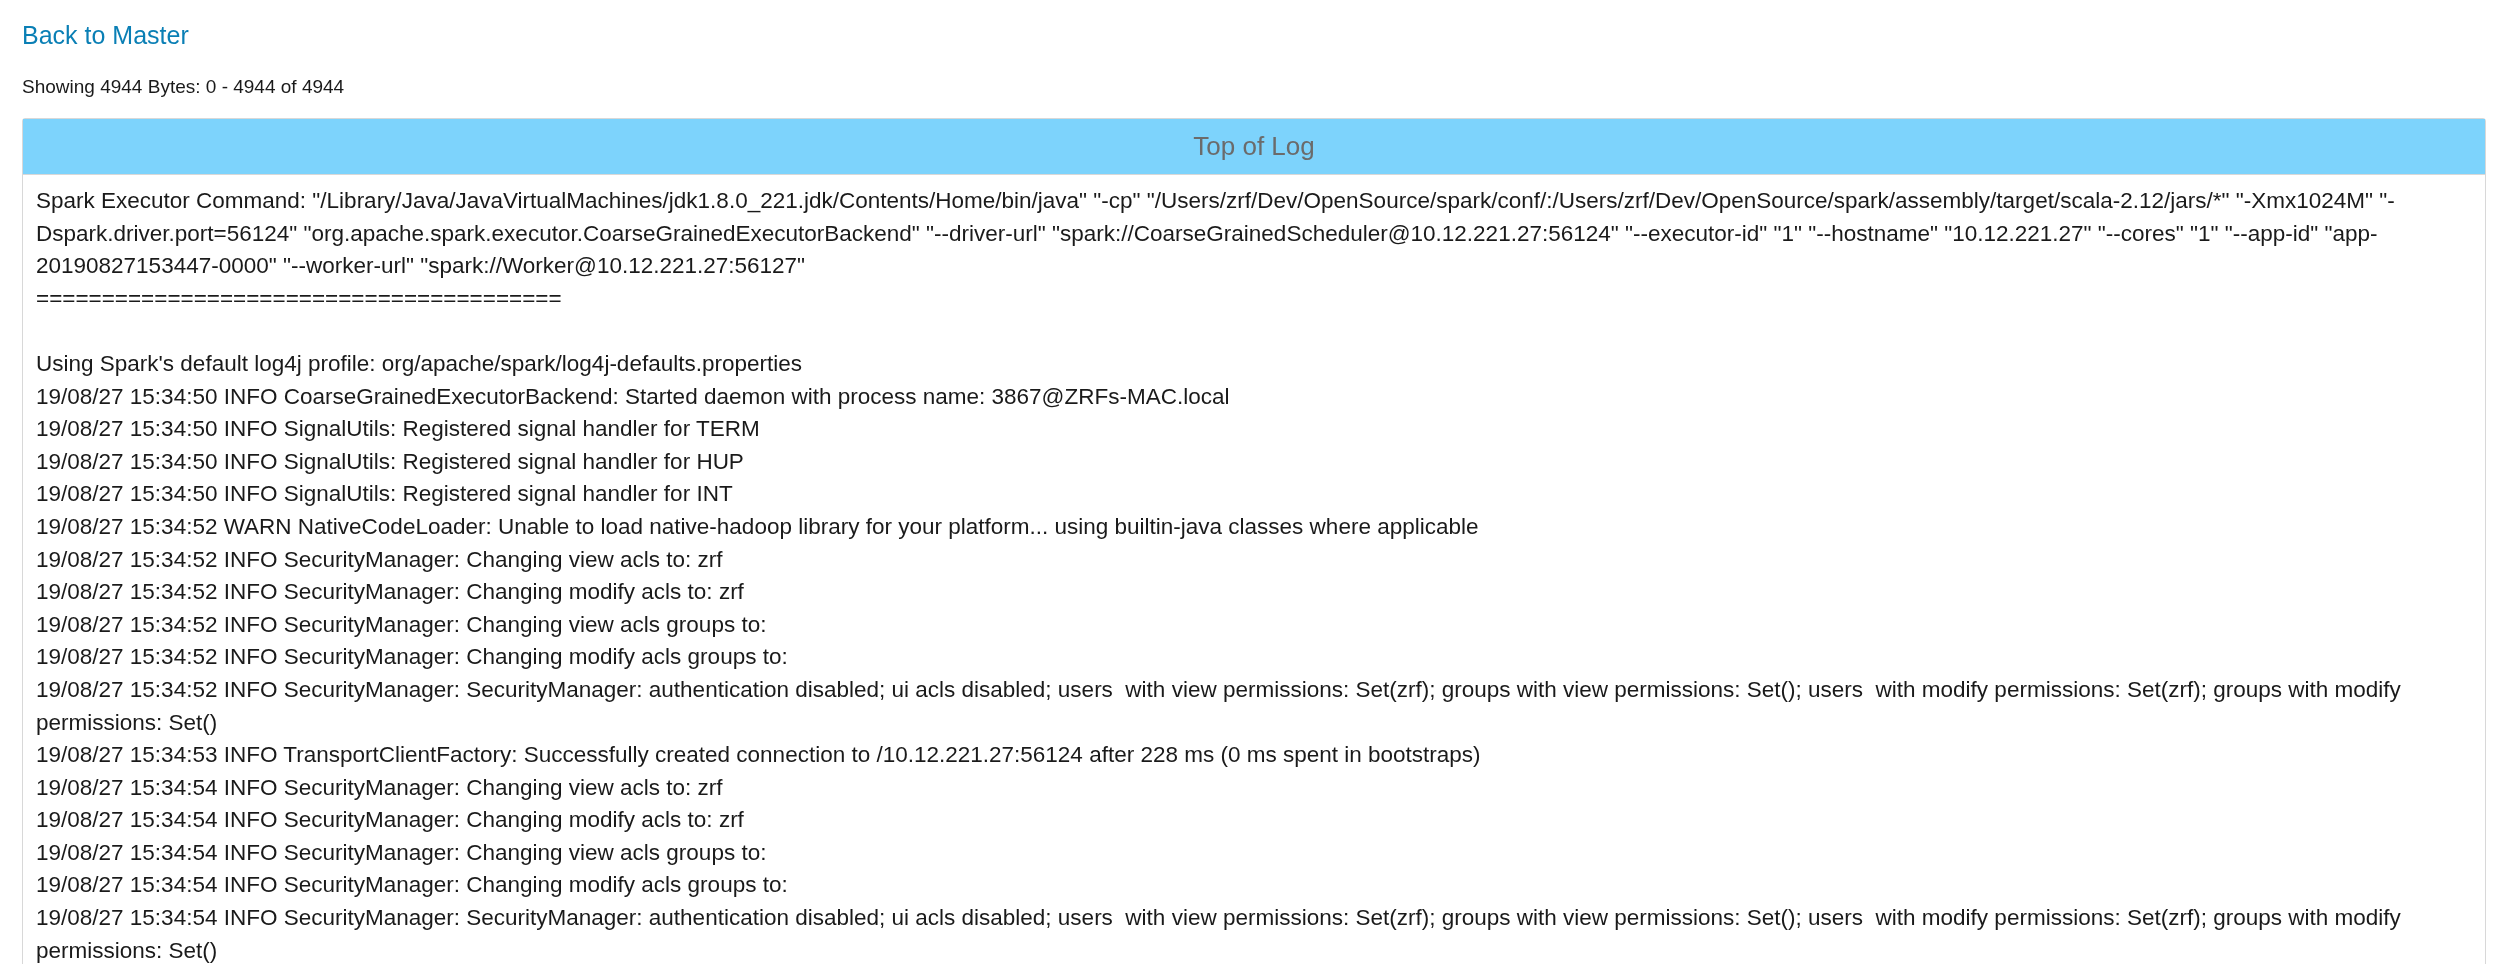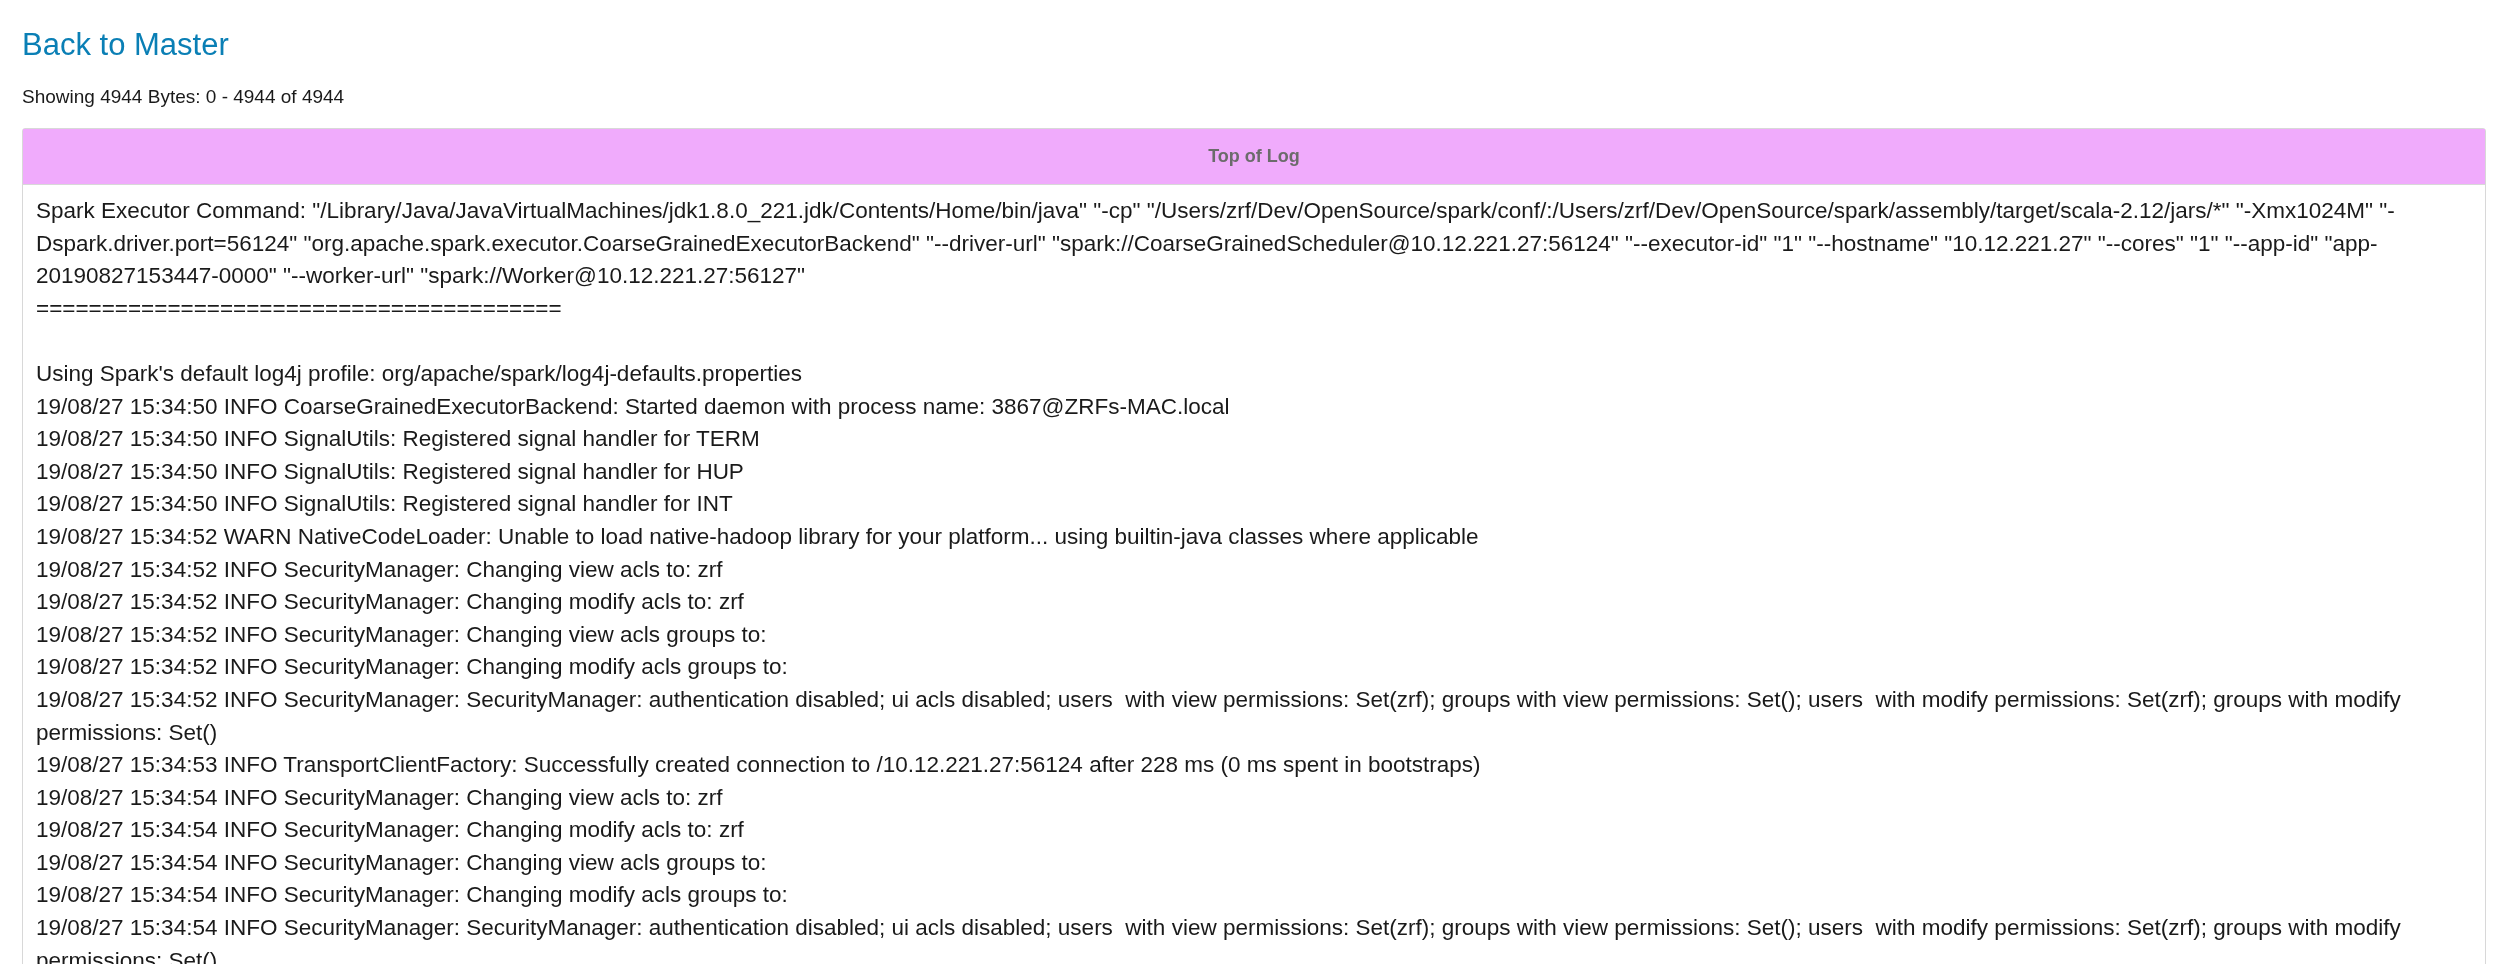--- a/index.html
+++ b/index.html
@@ -14,48 +14,48 @@
     overflow: hidden;
     -webkit-font-smoothing: antialiased;
   }
   .page {
     padding: 14px 22px 0 22px;
     box-sizing: border-box;
   }
   .back-link {
     display: inline-block;
     color: #0a7fb5;
-    font-size: 31px;
+    font-size: 25px;
     line-height: 30px;
     text-decoration: none;
-    margin: 16px 0 0 0;
+    margin: 6px 0 0 0;
     cursor: pointer;
   }
   .showing-line {
     font-size: 19px;
     color: #1a1a1a;
     margin: 22px 0 16px 0;
     line-height: 30px;
   }
   .log-panel {
     border: 1px solid #d8d8d8;
     border-radius: 3px;
     background: #ffffff;
     box-sizing: border-box;
     width: 2464px;
   }
   .log-header {
-    background: #f0abfc;
+    background: #7dd3fc;
     border-bottom: 1px solid #d8d8d8;
     text-align: center;
     color: #6b6b6b;
-    font-size: 18px;
+    font-size: 26px;
     line-height: 30px;
     padding: 12px 0 13px 0;
-    font-weight: bold;
+    font-weight: normal;
   }
   .log-body {
     padding: 10px 13px 12px 13px;
     font-size: 22.5px;
     line-height: 32.6px;
     color: #1a1a1a;
     white-space: pre-wrap;
     word-break: break-word;
     font-family: "Liberation Sans", sans-serif;
   }

